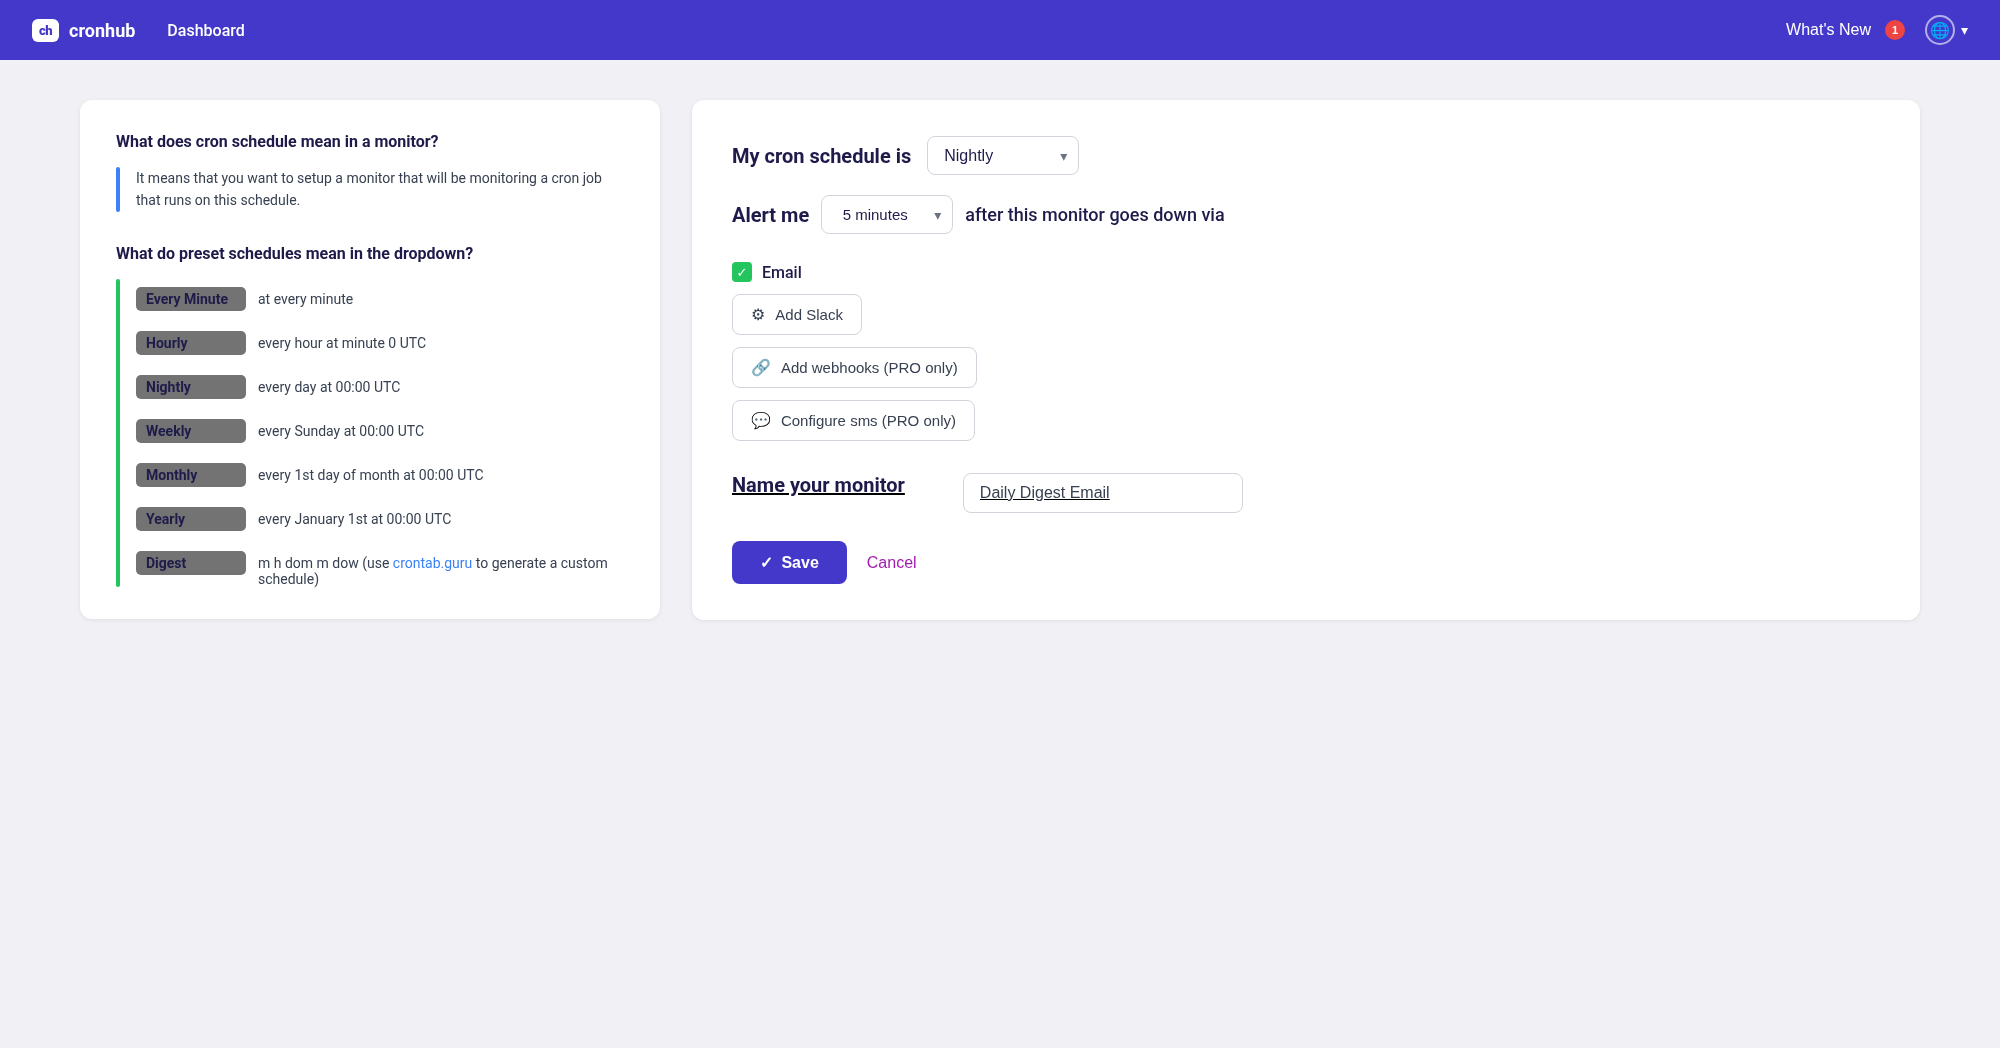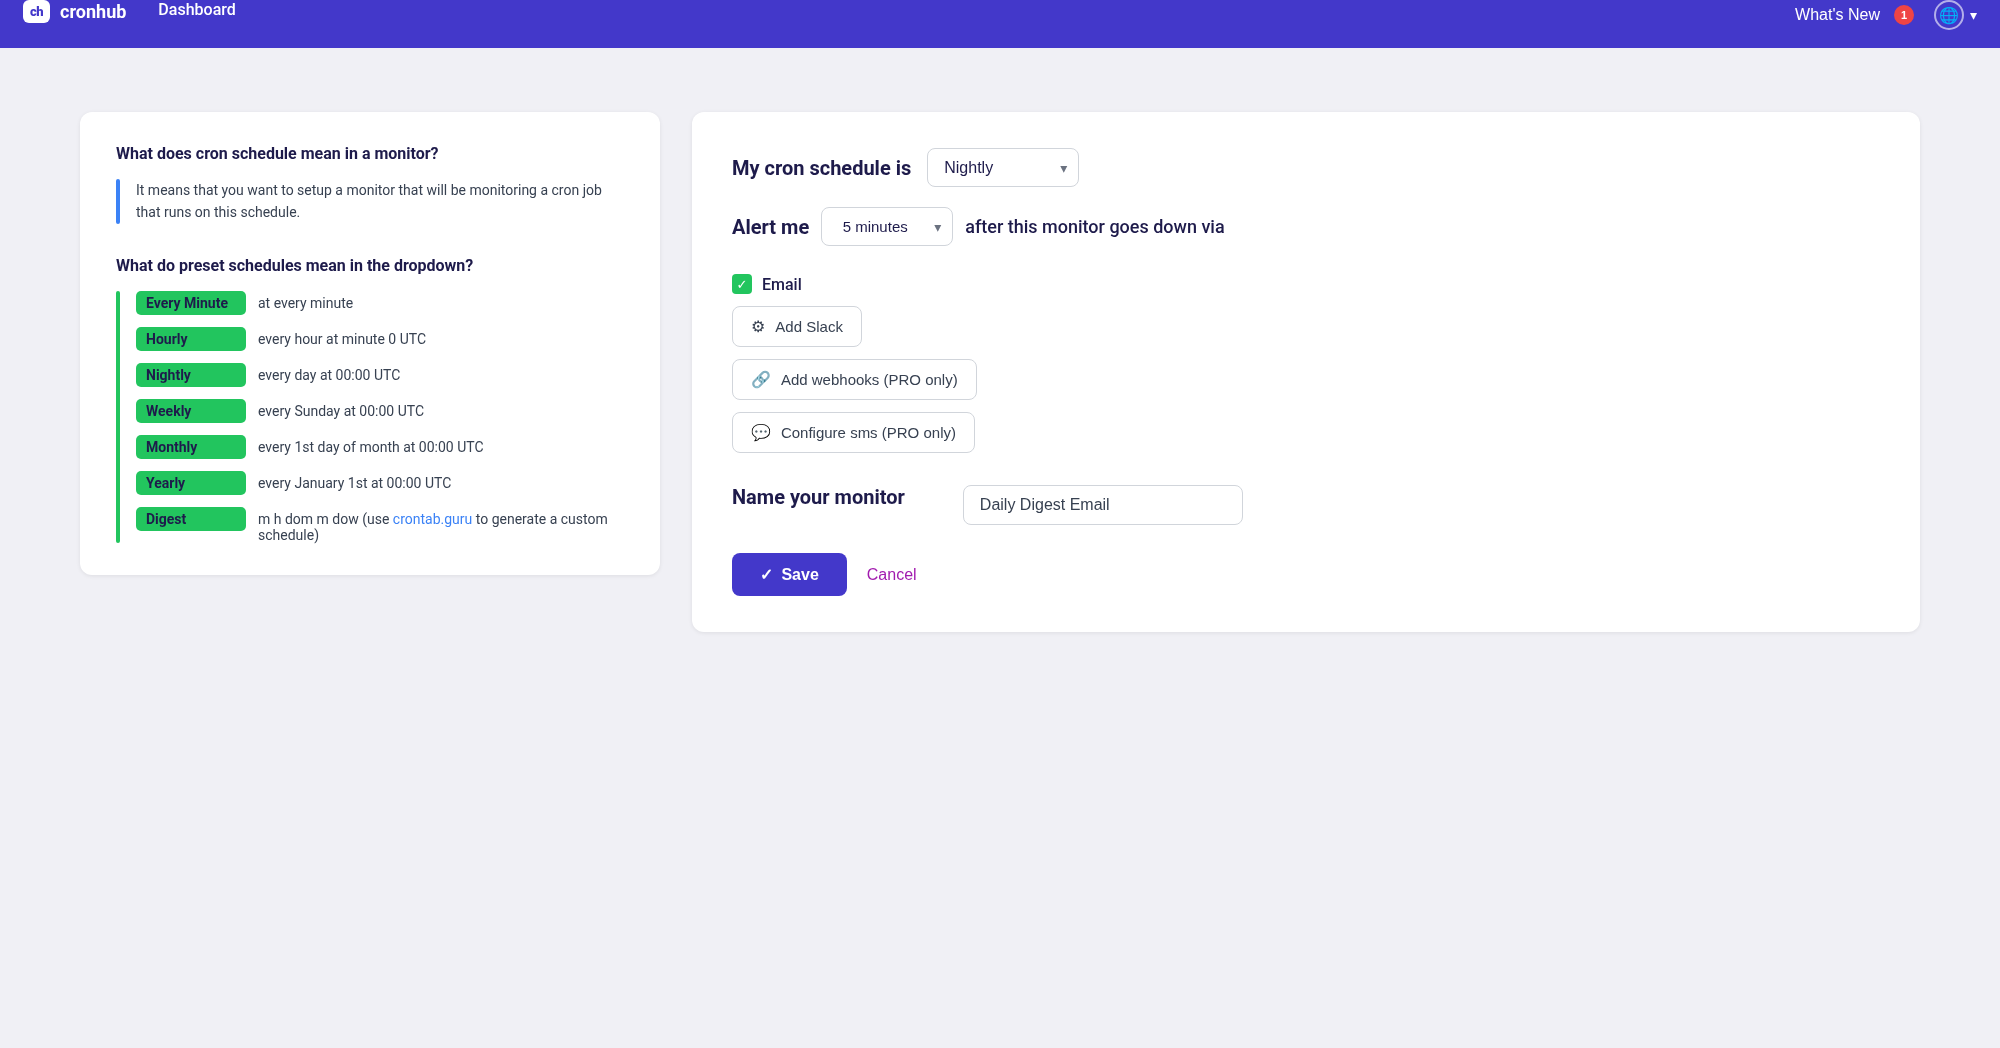--- a/index.html
+++ b/index.html
@@ -7,23 +7,23 @@
     body {
       font-family: -apple-system, BlinkMacSystemFont, 'Segoe UI', Roboto, sans-serif;
       background: #f0f0f5;
       min-height: 100vh;
     }
 
     
     .header {
       background: #4338ca;
       display: flex;
-      align-items: flex-start;
-      padding: 0 23px;
-      height: 48px;
+      align-items: center;
+      padding: 0 32px;
+      height: 60px;
     }
 
     .logo {
       display: flex;
       align-items: center;
       gap: 10px;
       margin-right: 32px;
     }
 
     .logo-mark {
@@ -97,21 +97,21 @@
       border-radius: 50%;
       border: 2px solid rgba(255,255,255,0.6);
       display: flex;
       align-items: center;
       justify-content: center;
       font-size: 16px;
     }
 
     
     .main {
-      padding: 64px 80px;
+      padding: 40px 80px;
       display: flex;
       gap: 32px;
       align-items: flex-start;
     }
 
     
     .left-panel {
       background: white;
       border-radius: 12px;
       padding: 32px 36px;
@@ -176,25 +176,26 @@
     .schedule-item {
       display: flex;
       align-items: baseline;
       gap: 12px;
     }
 
     .schedule-label {
       font-size: 14px;
       font-weight: 700;
       color: #1e1b4b;
-      background: #22c55e;
+      background: #737373;
       padding: 4px 10px;
       border-radius: 5px;
       min-width: 110px;
       display: inline-block;
+      margin-top: 8px;
     }
 
     .schedule-desc {
       font-size: 14px;
       color: #374151;
     }
 
     .custom-link {
       color: #3b82f6;
       text-decoration: none;
@@ -360,20 +361,21 @@
       font-weight: 700;
       color: #1e1b4b;
       margin-bottom: 16px;
       display: block;
     }
 
     .name-row {
       display: flex;
       align-items: flex-end;
       gap: 16px;
+      text-decoration: underline;
     }
 
     .name-input {
       border: 1.5px solid #d1d5db;
       border-radius: 8px;
       padding: 10px 16px;
       font-size: 16px;
       color: #374151;
       min-width: 280px;
       margin-left: 42px;

